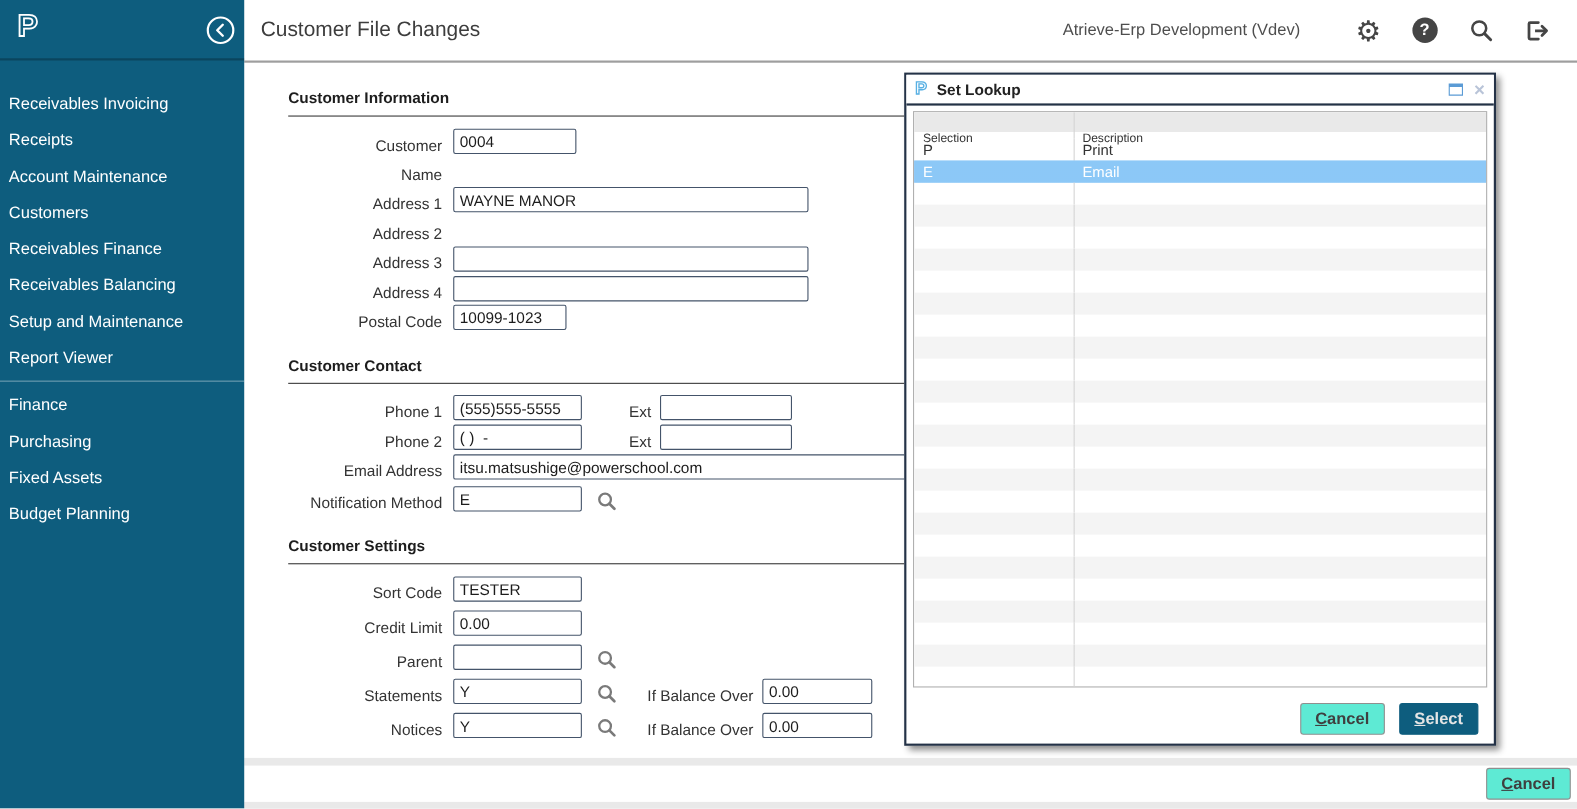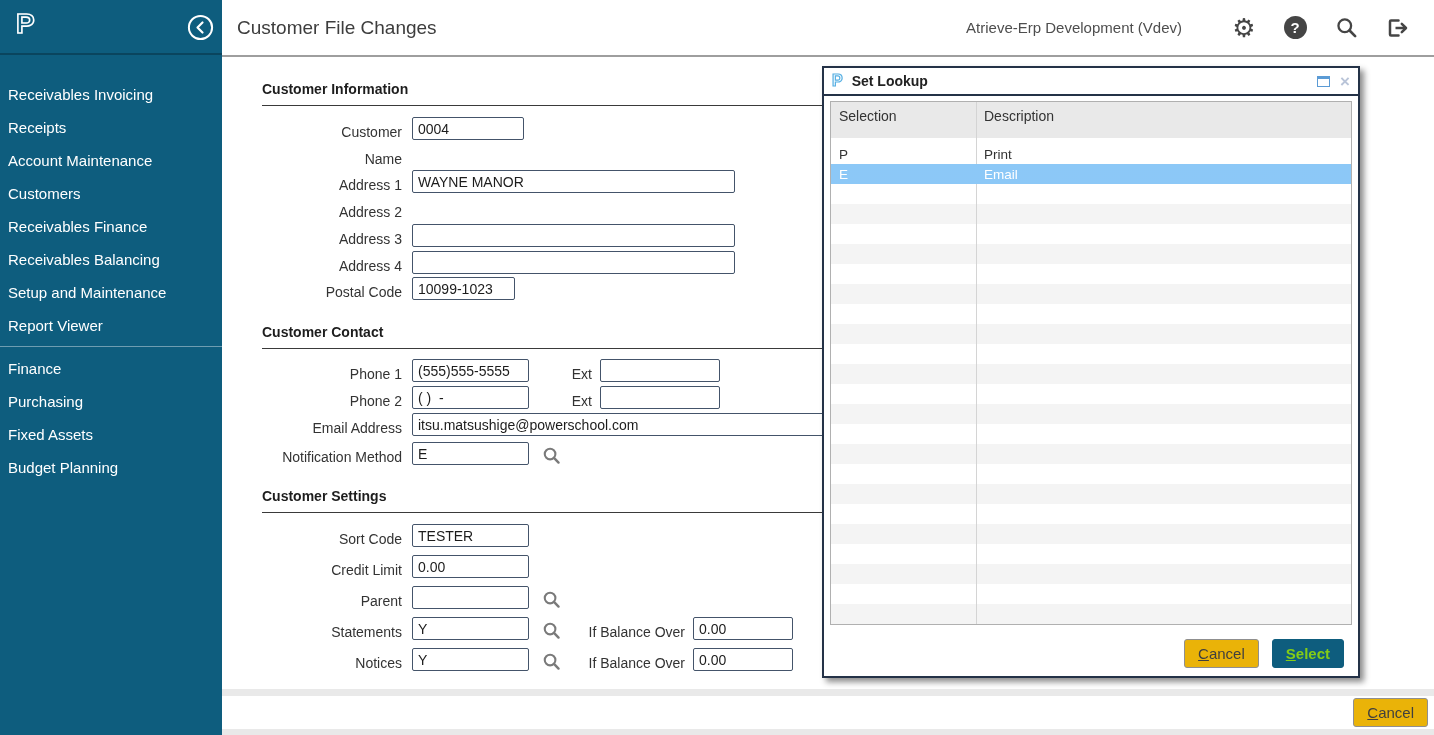--- a/index.html
+++ b/index.html
@@ -39,41 +39,41 @@
     font-size:14px; color:#1c1c1c; padding:0 5px; font-family:inherit; }
   .w-cust{width:112px} .w-wide{width:323px} .w-post{width:103px} .w-std{width:117px}
   .w-ext{width:120px} .w-email{width:412px} .w-bal{width:100px}
   .sublabel { width:63px; text-align:right; margin-right:8px; font-size:14px; color:#333; }
   .ballabel { width:113px; margin-left:11px; margin-right:8px; text-align:right; font-size:14px; color:#333; white-space:nowrap; }
   .lookup { margin-left:13px; cursor:pointer; display:flex; }
 
   
   .page-footer { position:absolute; left:222px; top:696px; width:1212px; height:33px; background:#fff; }
   .btn { font-size:15px; padding:5px 13px; border-radius:3px; border:1px solid #8f8f8f;
-    background:#eab308; color:#3f3f3f; cursor:pointer; font-family:inherit; }
+    background:#5eead4; color:#3f3f3f; cursor:pointer; font-family:inherit;font-weight:bold; }
   .btn span { display:block; }
   .btn span::first-letter { text-decoration:underline; }
-  .btn-select { background:#0e5d7e; border-color:#0e5d7e; color:#84cc16; font-weight:bold; }
+  .btn-select { background:#0e5d7e; border-color:#0e5d7e; color:#e5e5e5; font-weight:bold; }
   .pf-cancel { position:absolute; right:6px; top:2px; }
 
   
   .modal { position:absolute; left:822px; top:66px; width:538px; height:612px; background:#fff;
     border:2px solid #243247; box-shadow:4px 4px 6px rgba(0,0,0,0.45); z-index:10; }
   .m-titlebar { position:relative; height:28px; background:#fff; border-bottom:2px solid #243247;
     display:flex; align-items:center; padding:0 8px; }
   .m-logo { font-size:16px; font-weight:bold; color:transparent; -webkit-text-stroke:1.2px #58b0e3; }
   @supports not (-webkit-text-stroke:1px #fff) { .m-logo { color:#58b0e3; } }
   .m-title { margin-left:9px; font-size:14px; font-weight:bold; color:#222; }
   .m-max { margin-left:auto; width:13px; height:11px; border:1.5px solid #5b9bd5; border-top:3px solid #5b9bd5; cursor:pointer; }
   .m-close { margin-left:10px; font-size:17px; font-weight:bold; color:#b9c4d8; cursor:pointer; line-height:17px; }
   .m-table { position:absolute; left:6px; top:33px; width:522px; height:524px; border:1px solid #b0b0b0;
     background:#fff; overflow:hidden; }
   .vline { background-image:linear-gradient(#d4d4d4,#d4d4d4); background-position:145px 0;
     background-size:1px 100%; background-repeat:no-repeat; }
-  .m-thead { height:36px; background-color:#e9e9e9; display:flex; font-size:14px; color:#333; padding-top:6px; }
+  .m-thead { height:16px; background-color:#e9e9e9; display:flex; font-size:11px; color:#333; padding-top:18px; }
   .m-spacer { height:6px; }
   .m-row { height:20px; display:flex; align-items:center; font-size:13.5px; color:#333; cursor:pointer; }
   .m-row.selected { background-color:#2e9bf0; color:#fff;
     background-image:linear-gradient(rgba(255,255,255,0.45),rgba(255,255,255,0.45)); }
   .c1 { width:145px; padding-left:8px; }
   .c2 { padding-left:8px; }
   .m-empty { display:flex; flex-direction:column; height:446px; }
   .m-empty div { height:20px; flex:0 0 20px; }
   .m-empty div:nth-child(even) { background-color:#f4f4f4; }
   .m-footer { position:absolute; right:14px; bottom:8px; display:flex; gap:13px; }

